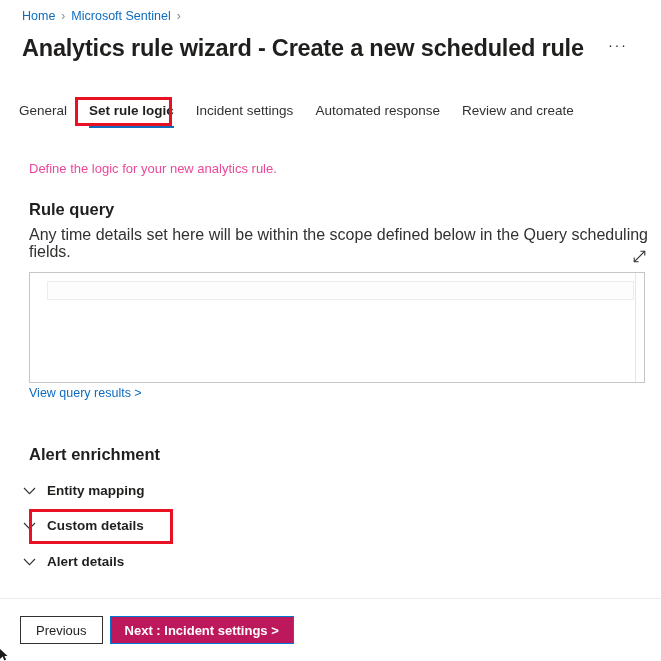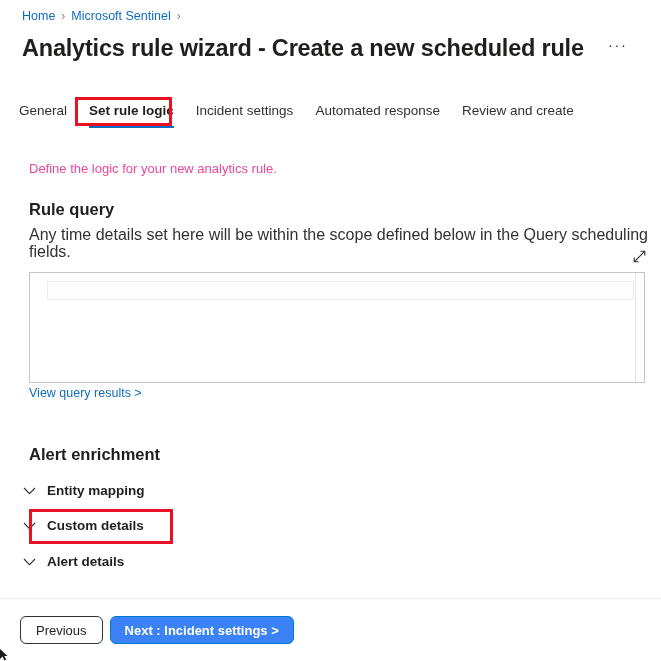--- a/index.html
+++ b/index.html
@@ -254,37 +254,37 @@
     position: absolute;
     left: 20px;
     top: 616px;
     display: flex;
     align-items: center;
   }
   .btn {
     height: 28px;
     font-size: 13px;
     font-family: "Liberation Sans", sans-serif;
-    border-radius: 6px;
+    border-radius: 0;
     cursor: pointer;
     box-sizing: border-box;
     display: inline-flex;
     align-items: center;
     justify-content: center;
     white-space: nowrap;
   }
   .btn-secondary {
     background: #ffffff;
     border: 1px solid #323130;
     color: #201f1e;
     padding: 0 15px;
     font-weight: 400;
   }
   .btn-primary {
-    background: #3b82f6;
+    background: #be185d;
     border: 1px solid #0078d4;
     color: #ffffff;
     font-weight: 700;
     padding: 0 14px;
     margin-left: 7px;
   }
 
   
   .cursor-artifact {
     position: absolute;

